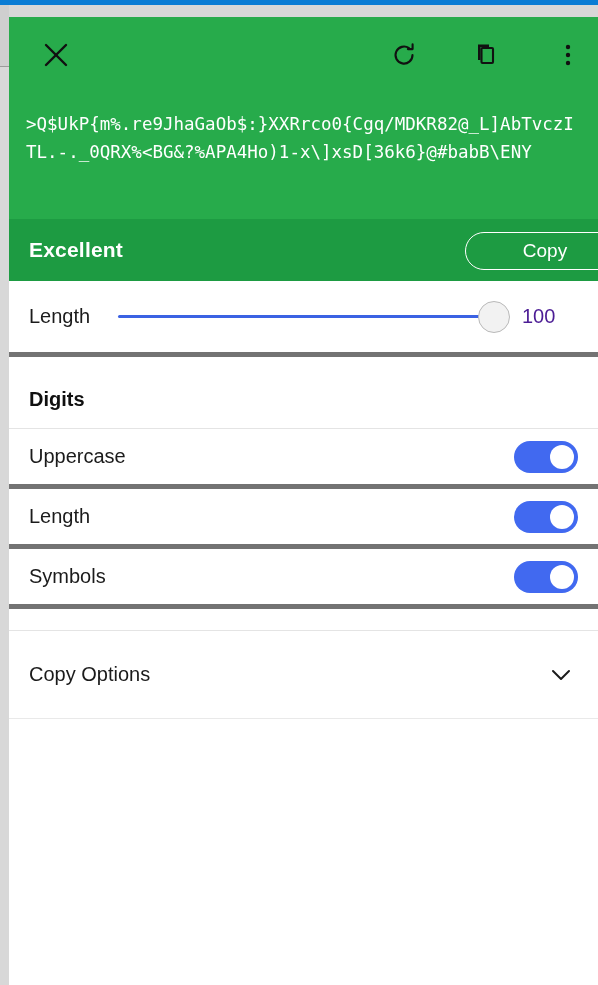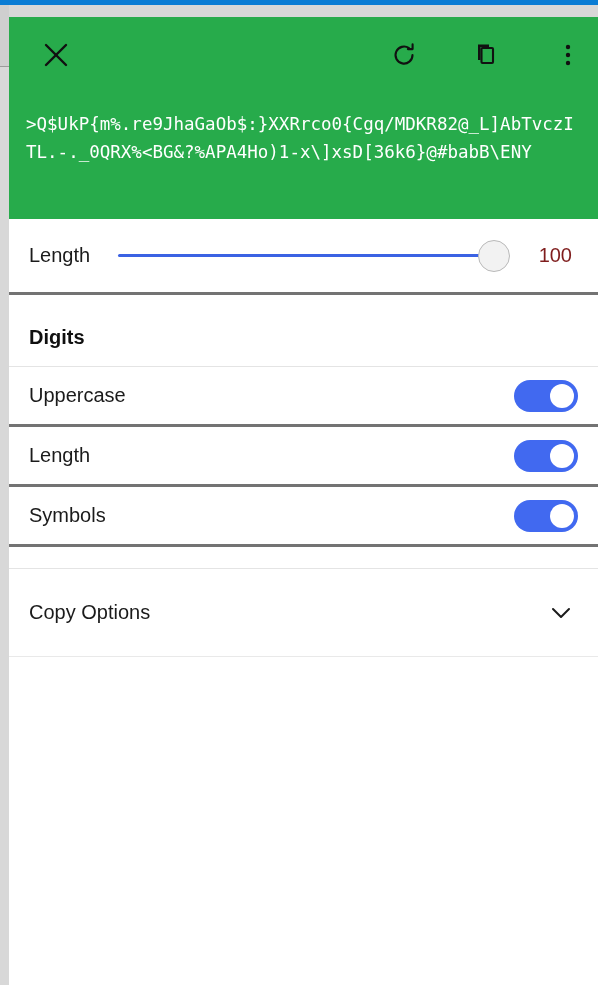--- a/index.html
+++ b/index.html
@@ -140,21 +140,21 @@
     cursor: pointer;
   }
 
   
   .row {
     position: relative;
     width: 589px;
     display: flex;
     align-items: center;
     background: #ffffff;
-    border-bottom: 3px solid #737373;
+    border-bottom: 5px solid #737373;
     padding: 0 20px;
   }
   .row-label {
     font-size: 20px;
     color: #1b1b1b;
   }
   .row-length     { height: 76px; }
   .row-pronounce  { height: 60px; }
   .section-head   { height: 72px; border-bottom: 1px solid #e4e4e4; }
   .section-head .row-label {
@@ -194,23 +194,23 @@
     width: 32px; height: 32px;
     border-radius: 50%;
     background: #f2f2f2;
     border: 1px solid #b9b9b9;
     cursor: pointer;
   }
   .slider-value {
     position: absolute;
     right: 0;
     width: 54px;
-    text-align: right;
+    text-align: left;
     font-size: 20px;
-    color: #7f1d1d;
+    color: #4c1d95;
     padding-left: 4px;
   }
 
   
   .toggle {
     position: absolute;
     right: 20px;
     width: 64px; height: 32px;
     border-radius: 16px;
     cursor: pointer;
@@ -303,20 +303,24 @@
           </svg>
         </div>
 
       </div>
     </div>
 
     <div class="pw-area">
       <div class="pw-text">&gt;Q$UkP{m%.re9JhaGaOb$:}XXRrco0{Cgq/MDKR82@_L]AbTvczITL.-._0QRX%&lt;BG&amp;?%APA4Ho)1-x\]xsD[36k6}@#babB\ENY</div>
     </div>
 
+    <div class="strength-bar">
+      <div class="strength-label">Excellent</div>
+      <div class="copy-button">Copy</div>
+    </div>
 
     <div class="row row-length">
       <div class="row-label">Length</div>
       <div class="slider-wrap">
         <div class="slider-track"></div>
         <div class="slider-thumb"></div>
         <div class="slider-value">100</div>
       </div>
     </div>
 

